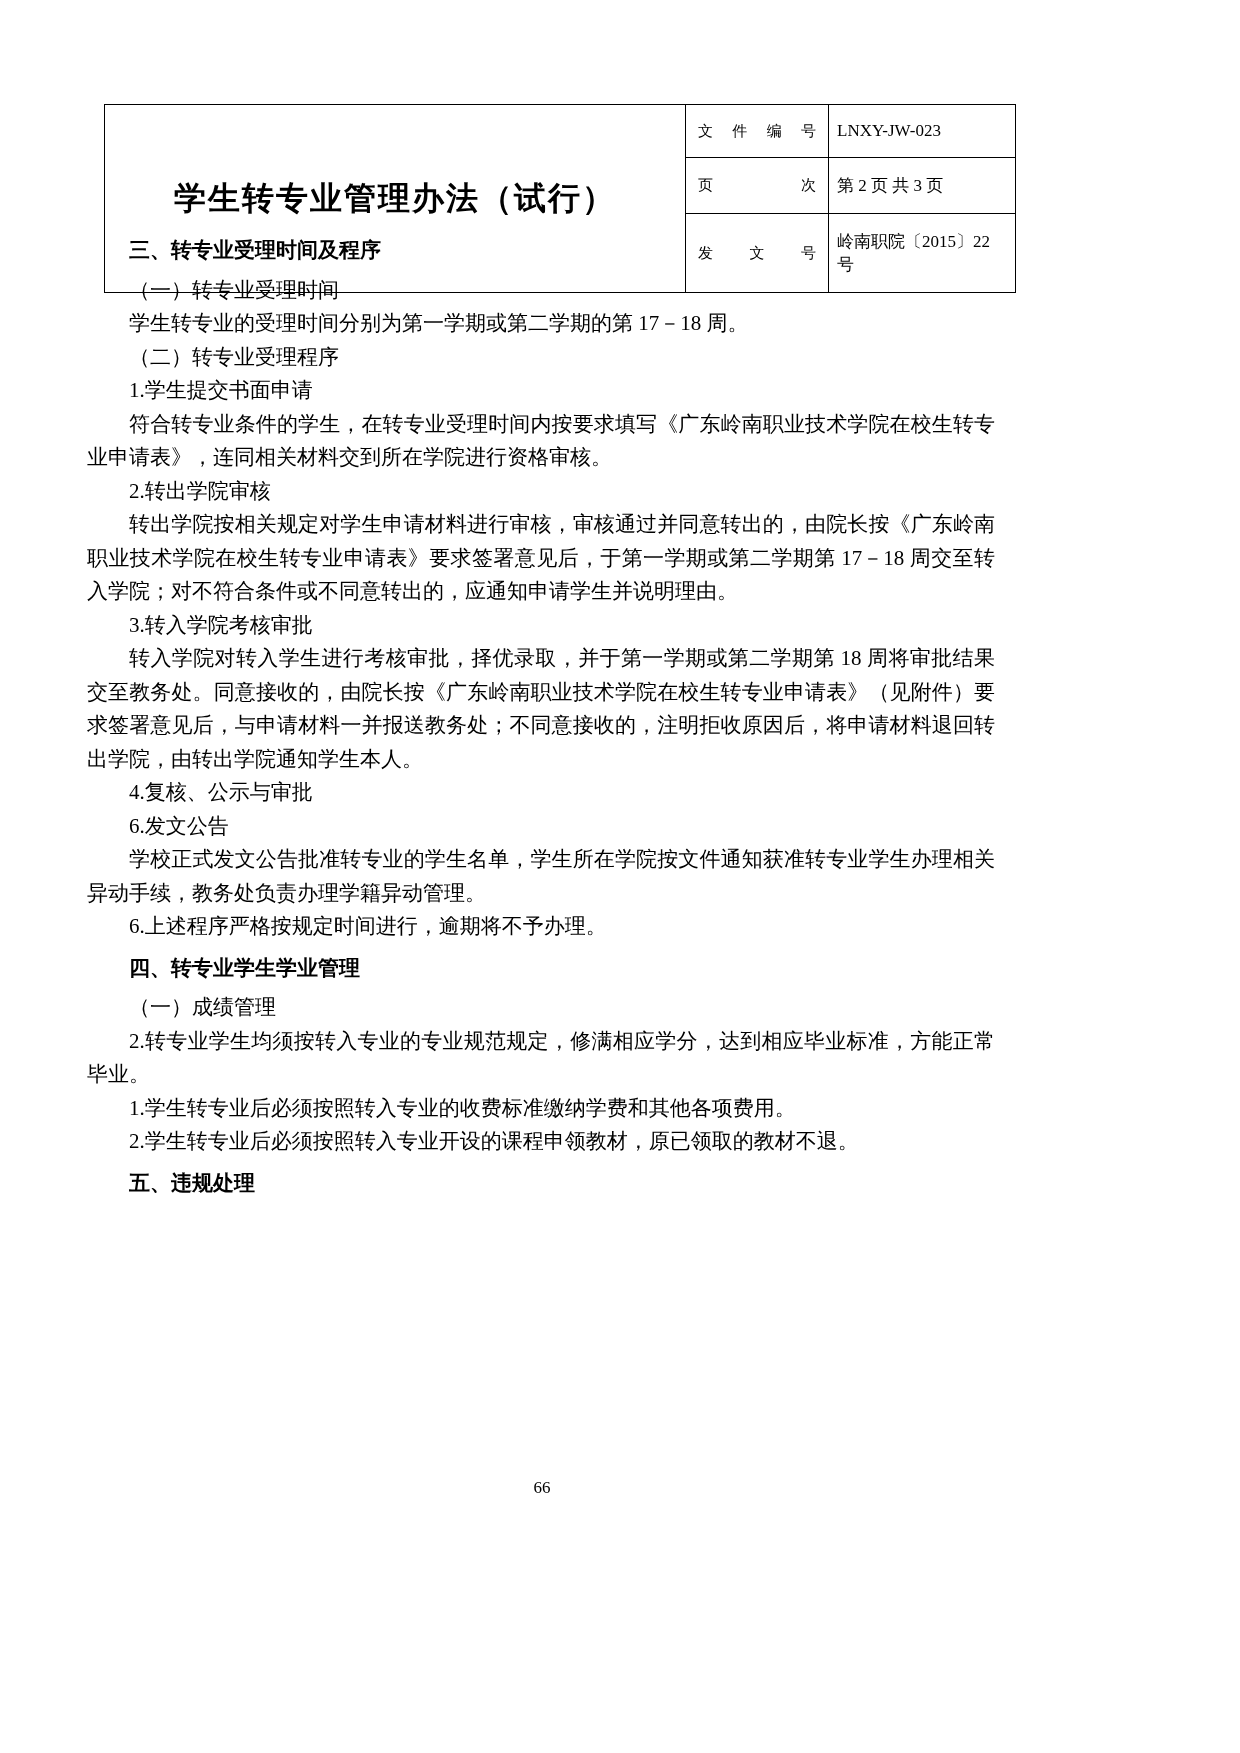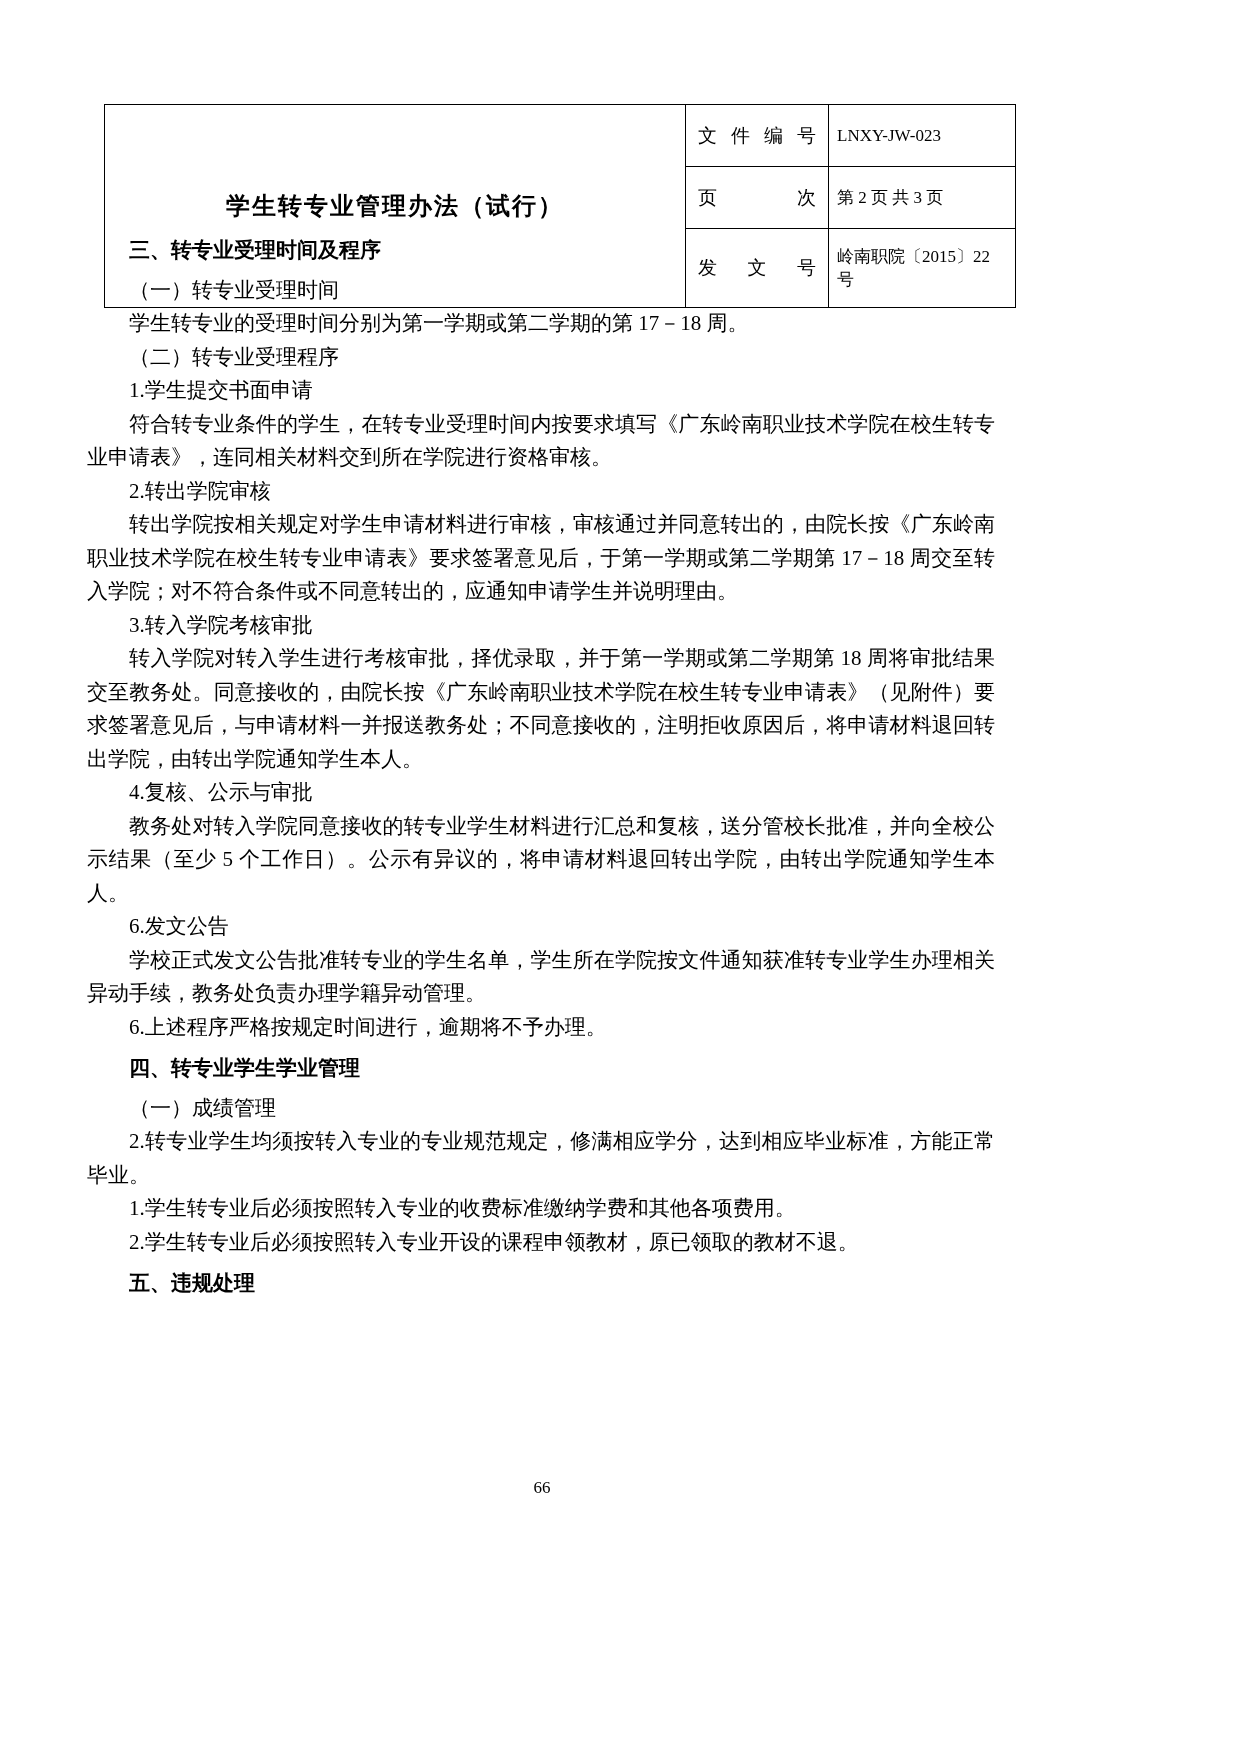--- a/index.html
+++ b/index.html
@@ -28,29 +28,29 @@
     border-collapse: collapse;
     table-layout: fixed;
   }
   .header-table td {
     border: 1.5px solid #000000;
   }
   .title-cell {
     width: 578px;
     text-align: center;
     vertical-align: middle;
-    font-size: 24px;
+    font-size: 32px;
     font-weight: bold;
     letter-spacing: 2px;
   }
   .meta-label-cell {
     width: 118px;
     height: 29px;
-    font-size: 19px;
-    padding: 16px 12px;
+    font-size: 15px;
+    padding: 4px 12px;
     text-align: justify;
     text-align-last: justify;
     vertical-align: middle;
   }
   .meta-value-cell {
     font-size: 17px;
     padding: 16px 8px;
     vertical-align: middle;
   }
   .doc-body {
@@ -110,21 +110,20 @@
       <div class="para">（一）转专业受理时间</div>
       <div class="para">学生转专业的受理时间分别为第一学期或第二学期的第 17－18 周。</div>
       <div class="para">（二）转专业受理程序</div>
       <div class="para">1.学生提交书面申请</div>
       <div class="para">符合转专业条件的学生，在转专业受理时间内按要求填写《广东岭南职业技术学院在校生转专业申请表》，连同相关材料交到所在学院进行资格审核。</div>
       <div class="para">2.转出学院审核</div>
       <div class="para">转出学院按相关规定对学生申请材料进行审核，审核通过并同意转出的，由院长按《广东岭南职业技术学院在校生转专业申请表》要求签署意见后，于第一学期或第二学期第 17－18 周交至转入学院；对不符合条件或不同意转出的，应通知申请学生并说明理由。</div>
       <div class="para">3.转入学院考核审批</div>
       <div class="para">转入学院对转入学生进行考核审批，择优录取，并于第一学期或第二学期第 18 周将审批结果交至教务处。同意接收的，由院长按《广东岭南职业技术学院在校生转专业申请表》（见附件）要求签署意见后，与申请材料一并报送教务处；不同意接收的，注明拒收原因后，将申请材料退回转出学院，由转出学院通知学生本人。</div>
       <div class="para">4.复核、公示与审批</div>
-      <div class="para">教务处对转入学院同意接收的转专业学生材料进行汇总和复核，送分管校长批准，并向全校公示结果（至少 5 个工作日）。公示有异议的，将申请材料退回转出学院，由转出学院通知学生本人。</div>
       <div class="para">6.发文公告</div>
       <div class="para">学校正式发文公告批准转专业的学生名单，学生所在学院按文件通知获准转专业学生办理相关异动手续，教务处负责办理学籍异动管理。</div>
       <div class="para">6.上述程序严格按规定时间进行，逾期将不予办理。</div>
       <div class="heading">四、转专业学生学业管理</div>
       <div class="para">（一）成绩管理</div>
       <div class="para">2.转专业学生均须按转入专业的专业规范规定，修满相应学分，达到相应毕业标准，方能正常毕业。</div>
       <div class="para">1.学生转专业后必须按照转入专业的收费标准缴纳学费和其他各项费用。</div>
       <div class="para">2.学生转专业后必须按照转入专业开设的课程申领教材，原已领取的教材不退。</div>
       <div class="heading">五、违规处理</div>
     </div>

